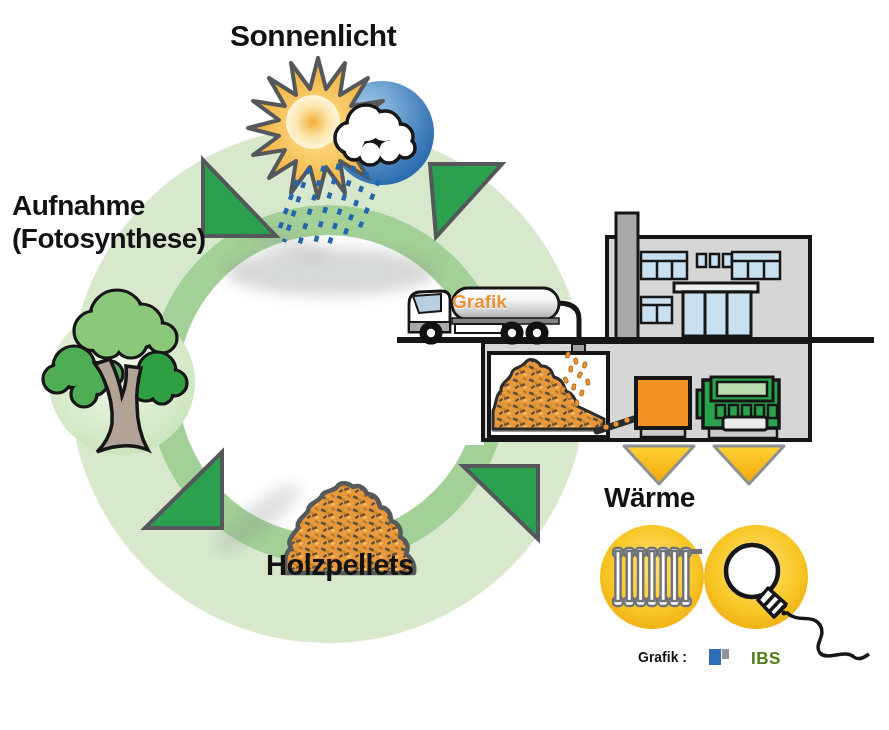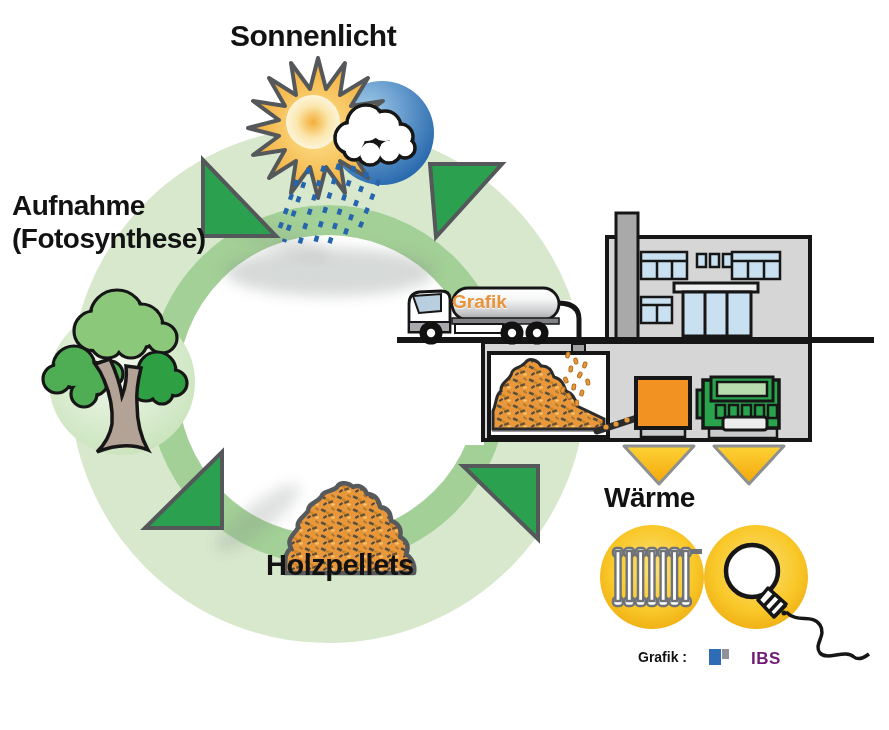--- a/index.html
+++ b/index.html
@@ -16,21 +16,21 @@
   #lbl-pellets-truck{left:452px;top:292px;width:107px;font-size:19px;color:#e8923a;
                      text-shadow:0 1px 0 rgba(255,255,255,.85);letter-spacing:0;}
   #lbl-holzpellets{left:266px;top:550px;width:174px;font-size:29px;}
   #lbl-waerme{left:604px;top:483px;width:100px;font-size:28px;}
   #lbl-strom{left:704px;top:483px;width:94px;font-size:28px;}
   #credit{position:absolute;left:638px;top:649px;z-index:3;display:flex;align-items:flex-start;gap:22px;}
   #credit .g-label{font-size:14px;font-weight:bold;color:#121212;}
   .logo-box{position:relative;width:20px;height:16px;}
   .logo-blue{position:absolute;left:0;top:0;width:12px;height:16px;background:#2e6cb5;}
   .logo-gray{position:absolute;left:13px;top:0;width:7px;height:10px;background:#8f9399;}
-  .brand{font-size:17px;font-weight:800;color:#701a75;letter-spacing:.5px;}
+  .brand{font-size:17px;font-weight:800;color:#4d7c0f;letter-spacing:.5px;}
 </style>
 </head>
 <body>
 
 <div class="stage">
 
 <svg width="889" height="730" viewBox="0 0 889 730">
   <defs>
     <radialGradient id="gradBubble" cx="45%" cy="40%" r="65%">
       <stop offset="0%" stop-color="#f4f9f0"></stop>

